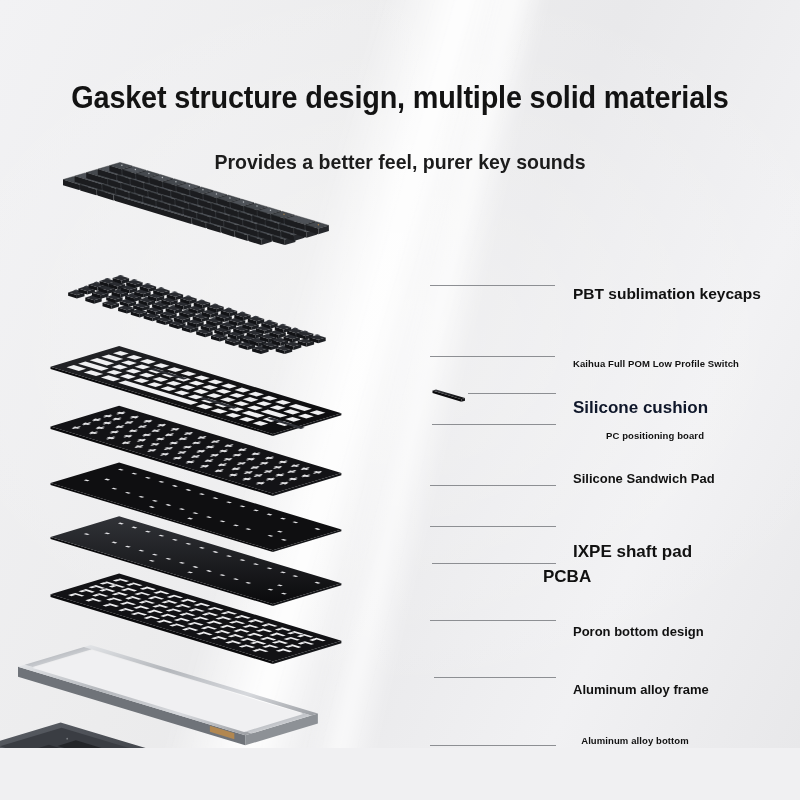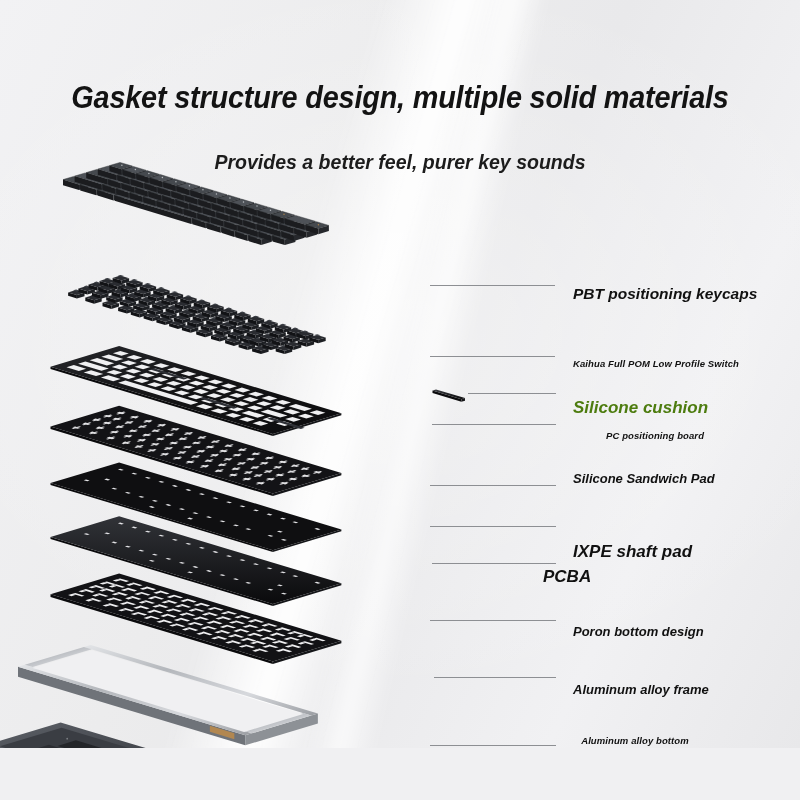--- a/index.html
+++ b/index.html
@@ -2,21 +2,21 @@
 <html><head>
 <meta charset="utf-8">
 <style>
   html,body{margin:0;padding:0;}
   body{
     width:800px;height:800px;overflow:hidden;
     font-family:"Liberation Sans",sans-serif;
     background:#f0f0f2;
     position:relative;
   }
-  #stage{position:absolute;inset:0;width:800px;height:748px;overflow:hidden;font-style:italic;}
+  #stage{position:absolute;inset:0;width:800px;height:748px;overflow:hidden;}
 
   
   .bg-base{position:absolute;inset:0;
     background:linear-gradient(115deg,#f2f2f4 0%,#ececed 38%,#e9e9eb 55%,#f1f1f3 78%,#e8e8ea 100%);}
   .bg-streak{position:absolute;top:-160px;left:430px;width:150px;height:1200px;
     transform:rotate(16deg);transform-origin:top center;
     background:linear-gradient(90deg,rgba(255,255,255,0) 0%,rgba(255,255,255,.85) 45%,rgba(255,255,255,.95) 55%,rgba(255,255,255,0) 100%);
     filter:blur(7px);}
   .bg-streak2{position:absolute;top:-120px;left:505px;width:70px;height:1150px;
     transform:rotate(13deg);transform-origin:top center;
@@ -1173,25 +1173,25 @@
           <circle cx="137.78" cy="761.5400000000001" r="0.9" fill="#8d9095" opacity=".8"></circle>
           <circle cx="183.92" cy="788.1" r="0.9" fill="#8d9095" opacity=".8"></circle>
           <circle cx="74.98" cy="758.4" r="0.9" fill="#8d9095" opacity=".8"></circle>
           <circle cx="224.04" cy="790.7200000000001" r="0.9" fill="#8d9095" opacity=".8"></circle>
         </g>
       </g>
   </svg>
 
   <div id="labels">
       <div class="leader" style="left: 430px; top: 285px; width: 125px; background: rgb(141, 143, 147);"></div>
-      <div class="label lg" style="left: 573px; top: 285px; color: rgb(17, 17, 17);">PBT positioning keycaps</div>
+      <div class="label lg" style="left: 573px; top: 285px; color: rgb(17, 17, 17);">PBT sublimation keycaps</div>
       <div class="leader" style="left: 430px; top: 356px; width: 125px; background: rgb(141, 143, 147);"></div>
       <div class="label sm" style="left: 573px; top: 358px; color: rgb(17, 17, 17);">Kaihua Full POM Low Profile Switch</div>
       <div class="leader" style="left: 468px; top: 393px; width: 88px; background: rgb(141, 143, 147);"></div>
-      <div class="label xl" style="left: 573px; top: 398px; color: #4d7c0f; text-align: center;">Silicone cushion</div>
+      <div class="label xl" style="left: 573px; top: 398px; color: #0f172a; text-align: center;">Silicone cushion</div>
       <div class="leader" style="left: 432px; top: 424px; width: 124px; background: rgb(141, 143, 147);"></div>
       <div class="label sm" style="left: 606px; top: 430px; color: rgb(17, 17, 17);">PC positioning board</div>
       <div class="leader" style="left: 430px; top: 485px; width: 126px; background: rgb(141, 143, 147);"></div>
       <div class="label md" style="left: 573px; top: 471px; color: rgb(17, 17, 17);">Silicone Sandwich Pad</div>
       <div class="leader" style="left: 430px; top: 526px; width: 126px; background: rgb(141, 143, 147);"></div>
       <div class="label xl" style="left: 573px; top: 530px; color: rgb(17, 17, 17); margin-top: 12px;">IXPE shaft pad</div>
       <div class="leader" style="left: 432px; top: 563px; width: 124px; background: rgb(141, 143, 147);"></div>
       <div class="label xl" style="left: 543px; top: 567px; color: rgb(17, 17, 17);">PCBA</div>
       <div class="leader" style="left: 430px; top: 620px; width: 126px; background: rgb(141, 143, 147);"></div>
       <div class="label md" style="left: 573px; top: 624px; color: rgb(17, 17, 17);">Poron bottom design</div>

